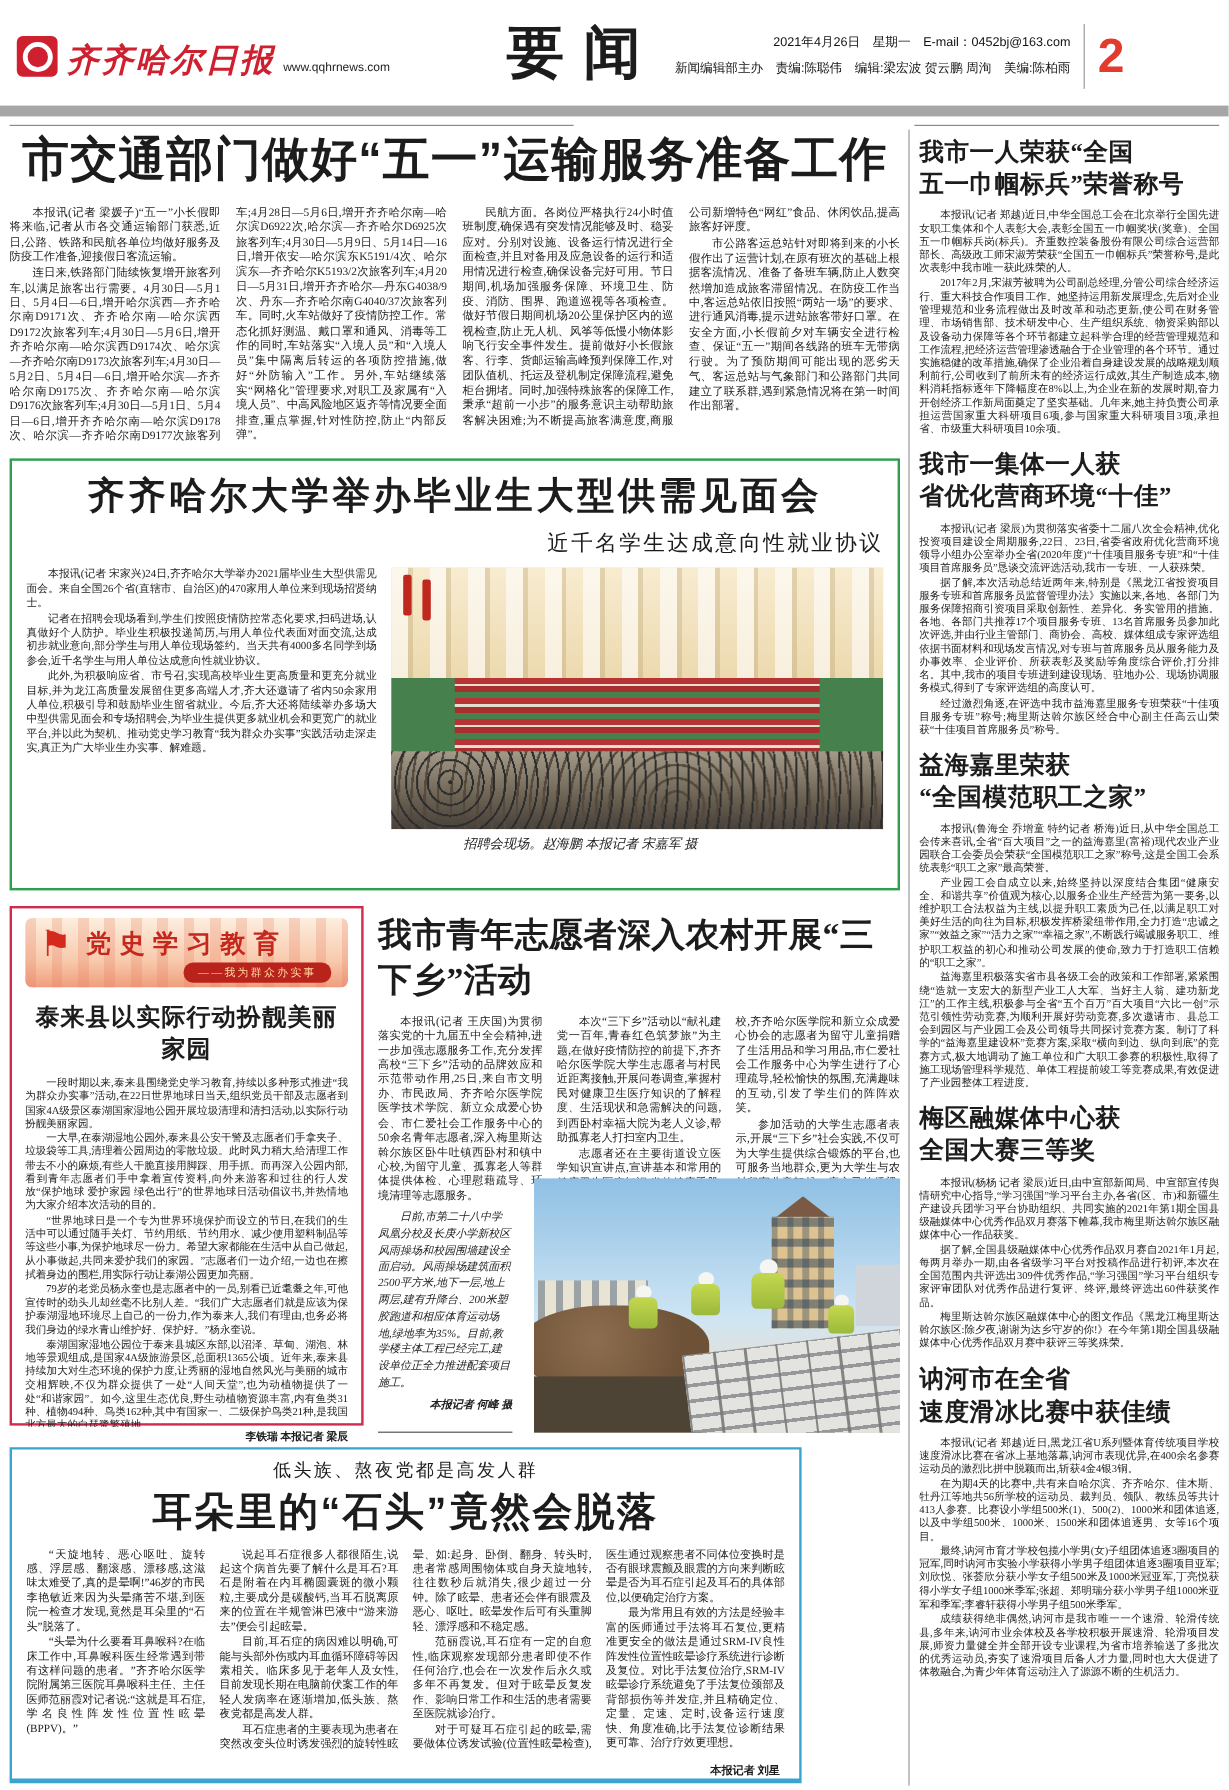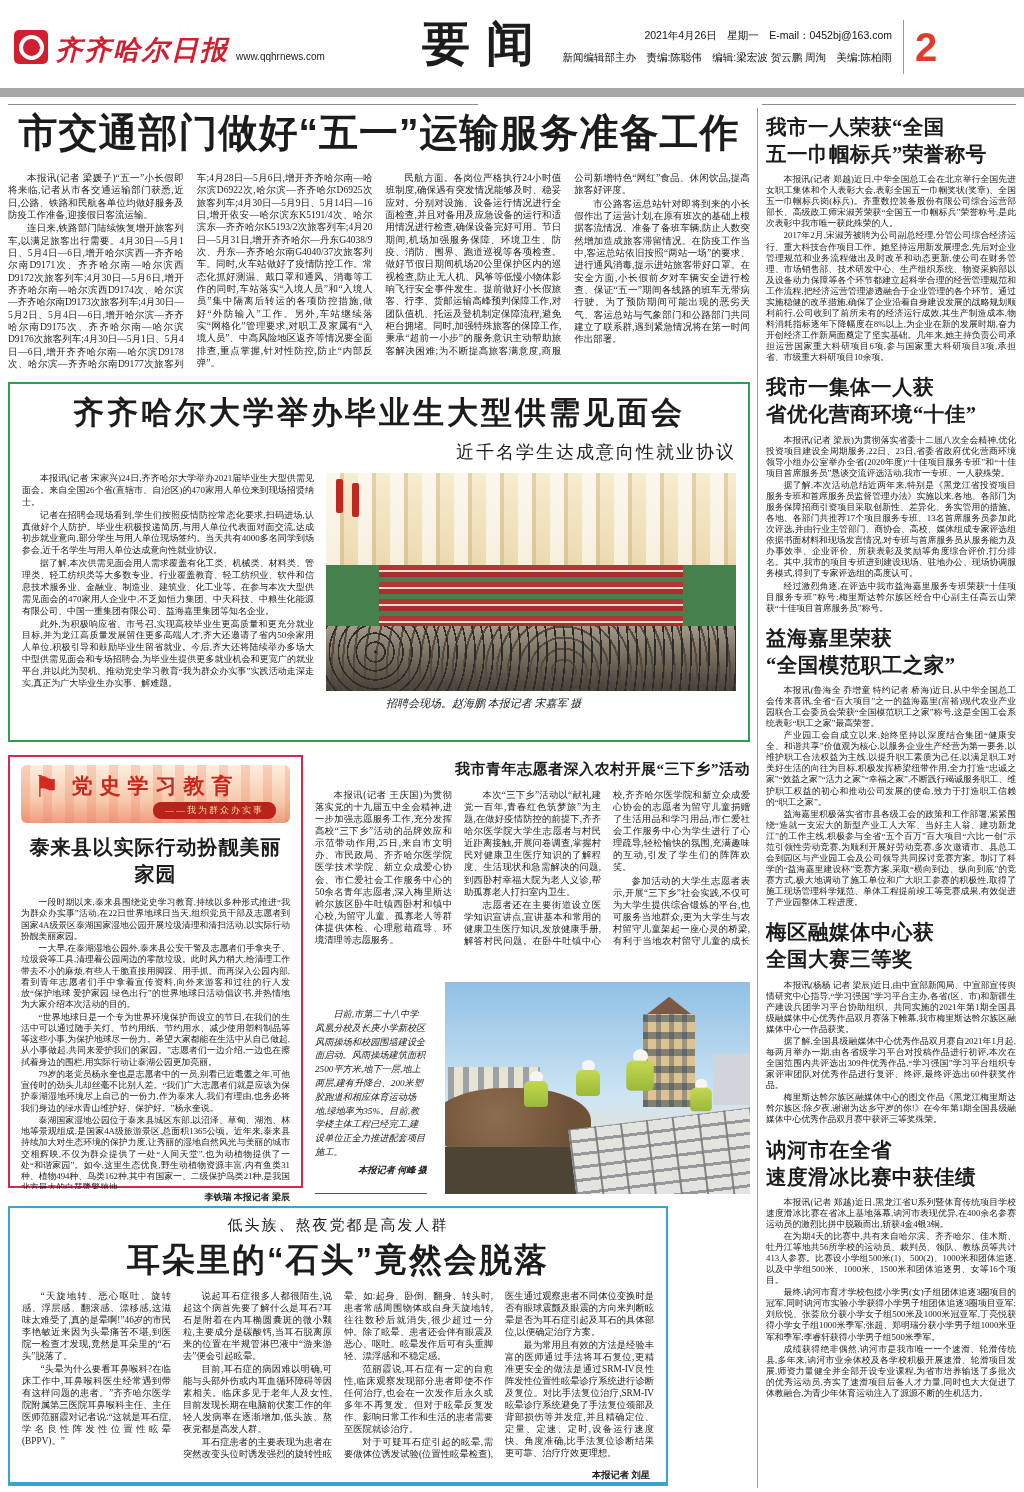--- a/index.html
+++ b/index.html
@@ -67,21 +67,21 @@
   .banner-title { text-align:center; padding-top:7px; font-size:21px; font-weight:900; letter-spacing:7px;
                   color:#c5271c; font-family:"Liberation Sans",sans-serif; }
   .banner-sub { position:absolute; right:14px; bottom:4px; background:#b9231c; color:#ffdca2;
                 font-size:9px; padding:2px 12px; border-radius:8px; letter-spacing:2px; }
   .taolai-title { margin-top:11px; text-align:center; font-size:20px; font-weight:900; letter-spacing:1px; }
   .taolai-body { margin-top:9px; font-size:8.8px; line-height:1.28; text-align:justify; height:292px; overflow:hidden; }
   .taolai-byline { text-align:right; font-size:9px; font-weight:bold; margin-top:2px; }
 
   
   .art-vol { position:absolute; left:315px; top:760px; width:435px; }
-  .vol-title { text-align:right; font-size:15px; font-weight:900; letter-spacing:0.5px; }
+  .vol-title { text-align:left; font-size:28px; font-weight:900; letter-spacing:0.5px; }
   .vol-body { margin-top:10px; column-count:3; column-gap:12px; font-size:9.3px; line-height:1.3;
               text-align:justify; height:162px; overflow:hidden; }
 
   
   .school-row { position:absolute; left:315px; top:982px; width:435px; height:212px; display:flex; gap:18px; }
   .school-caption { width:112px; font-size:9.2px; font-style:italic; line-height:1.5; color:#222;
                     border-bottom:1px solid #555; padding:26px 0 4px 0; box-sizing:border-box; overflow:hidden; }
   .school-caption p { margin-bottom:4px; }
   .school-byline { text-align:right; font-weight:bold; font-style:italic; font-size:9.2px; }
   .photo-school { flex:1; position:relative; overflow:hidden; background:linear-gradient(180deg,#8fc0e4 0%, #cfe5f4 55%, #e6e0d4 75%, #d8d2c6 100%); }
@@ -156,21 +156,20 @@
       </div>
   </div>
 
   <div class="box-jobfair">
     <div class="jobfair-title">齐齐哈尔大学举办毕业生大型供需见面会</div>
     <div class="jobfair-sub">近千名学生达成意向性就业协议</div>
     <div class="jobfair-flex">
       <div class="jobfair-text">
           <p>本报讯(记者 宋家兴)24日,齐齐哈尔大学举办2021届毕业生大型供需见面会。来自全国26个省(直辖市、自治区)的470家用人单位来到现场招贤纳士。</p>
           <p>记者在招聘会现场看到,学生们按照疫情防控常态化要求,扫码进场,认真做好个人防护。毕业生积极投递简历,与用人单位代表面对面交流,达成初步就业意向,部分学生与用人单位现场签约。当天共有4000多名同学到场参会,近千名学生与用人单位达成意向性就业协议。</p>
-          <p>据了解,本次供需见面会用人需求覆盖有化工类、机械类、材料类、管理类、轻工纺织类等大多数专业。行业覆盖教育、轻工纺织业、软件和信息技术服务业、金融业、制造业、建筑业、化工业等。在参与本次大型供需见面会的470家用人企业中,不乏如恒力集团、中天科技、中粮生化能源有限公司、中国一重集团有限公司、益海嘉里集团等知名企业。</p>
           <p>此外,为积极响应省、市号召,实现高校毕业生更高质量和更充分就业目标,并为龙江高质量发展留住更多高端人才,齐大还邀请了省内50余家用人单位,积极引导和鼓励毕业生留省就业。今后,齐大还将陆续举办多场大中型供需见面会和专场招聘会,为毕业生提供更多就业机会和更宽广的就业平台,并以此为契机、推动党史学习教育“我为群众办实事”实践活动走深走实,真正为广大毕业生办实事、解难题。</p>
         </div>
       <div class="jobfair-photo-wrap">
         <div class="photo-jobfair">
           <div class="pj-wall">
             <div class="pj-banner1"></div>
             <div class="pj-banner2"></div>
           </div>
           <div class="pj-floor">
             <div class="pj-seats"></div>

